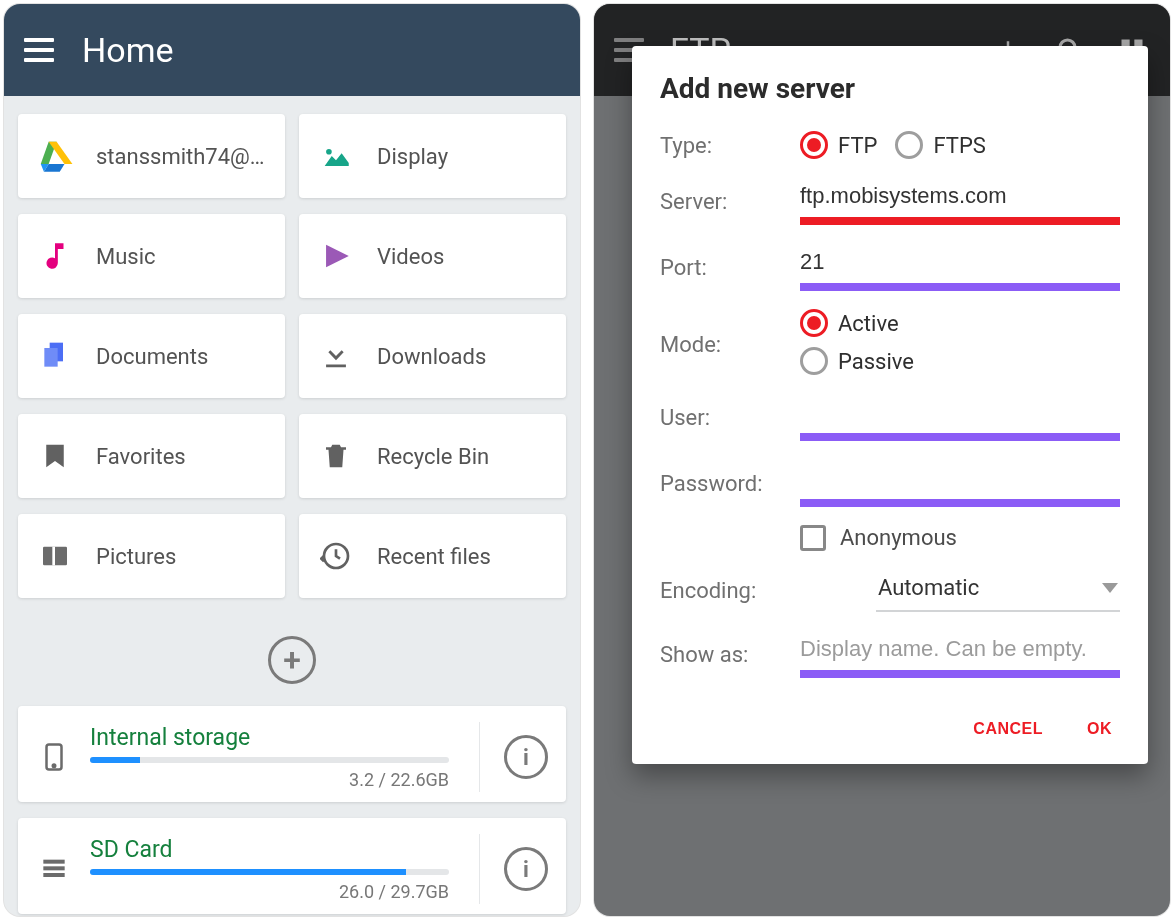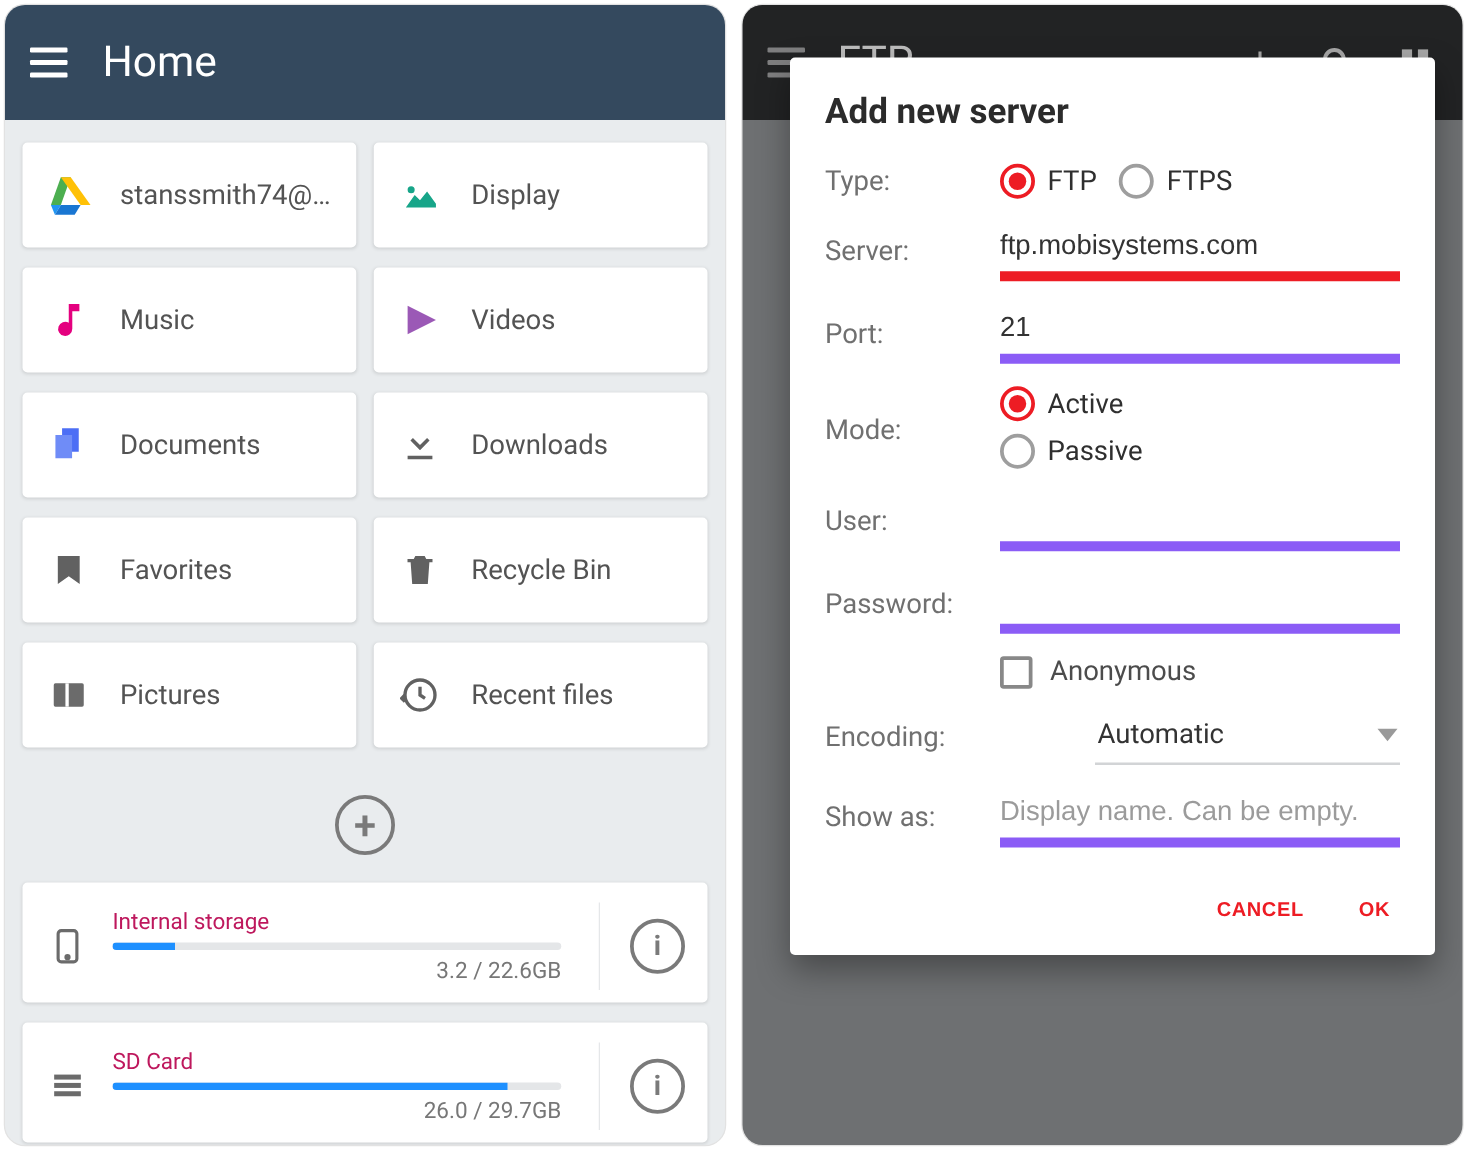--- a/index.html
+++ b/index.html
@@ -68,21 +68,21 @@
   }
 
   .storage-list { padding: 0 14px 0 14px; display:flex; flex-direction:column; gap:16px; }
   .storage {
     background:#fff; border-radius:4px; box-shadow:0 1px 3px rgba(0,0,0,.12);
     display:flex; align-items:center; padding: 10px 4px 4px 16px; gap: 16px;
     height: 96px;
   }
   .storage .sicon { width:40px; display:flex; align-items:center; justify-content:center; color:#6b6b6b; }
   .storage .sbody { flex:1; padding-right:6px; }
-  .storage .sname { color:#be185d; font-size:18px; margin-bottom:6px; }
+  .storage .sname { color:#15803d; font-size:23px; margin-bottom:6px; }
   .storage .sbar  { width:100%; height:6px; background:#e4e6e8; border-radius:3px; overflow:hidden; }
   .storage .sbar > span { display:block; height:100%; background:#1e90ff; }
   .storage .ssize { text-align:right; font-size:18px; color:#777; margin-top:6px; }
   .storage .sdiv  { width:1px; align-self:stretch; background:#e5e7e9; margin: 6px 8px; }
   .storage .sinfo { width:44px; height:44px; border:3px solid #7a7a7a; border-radius:50%; display:flex; align-items:center; justify-content:center; color:#7a7a7a; font-size:22px; font-weight:700; margin-right:14px; cursor:pointer;}
 
   
   .right { background: #6e7072; }
   .appbar-dark {
     background:#222324; color:#bdbdbd;

